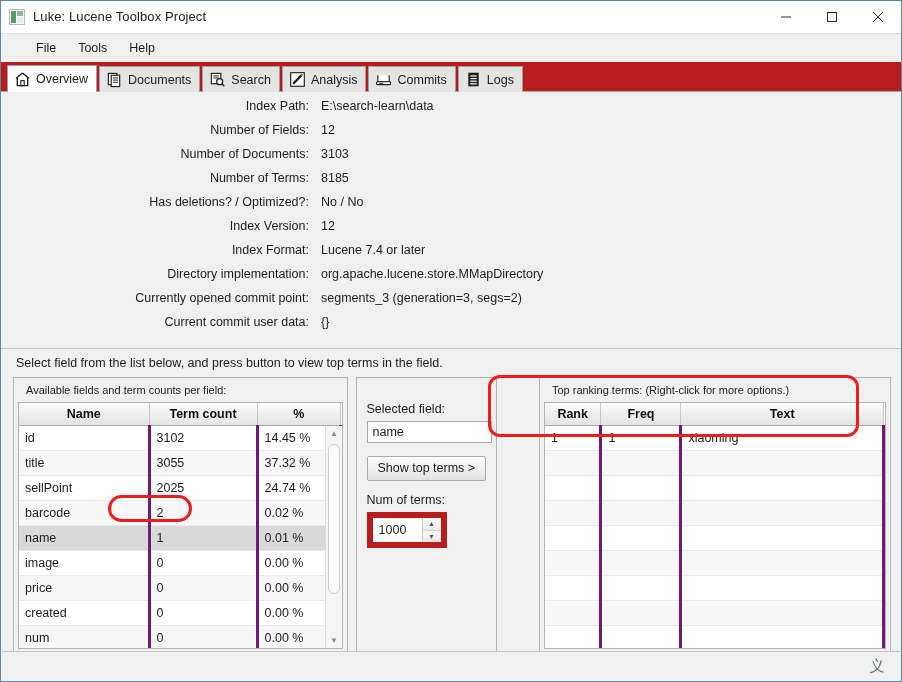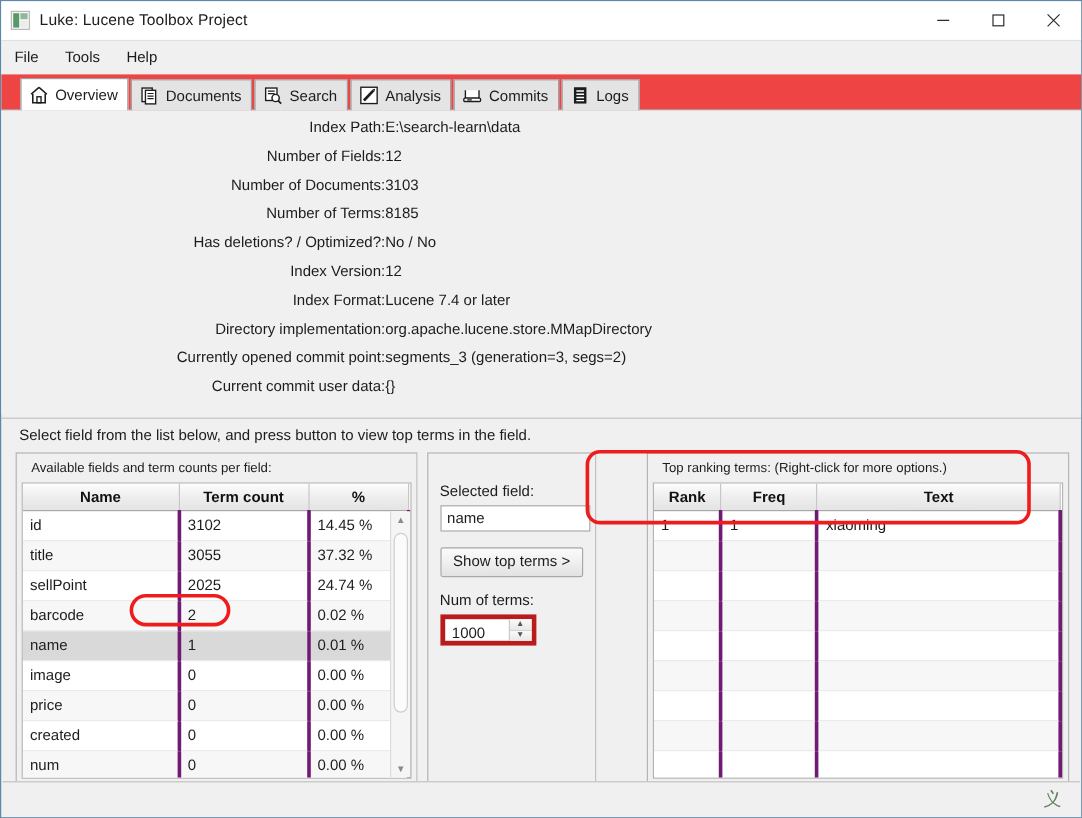--- a/index.html
+++ b/index.html
@@ -68,37 +68,37 @@
     color: #2b2b2b;
   }
   .win-btn svg { display: block; }
 
   
   .menubar {
     height: 28px;
     background: #f0f0f0;
     display: flex;
     align-items: center;
-    padding-left: 0;
+    padding-left: 24px;
     border-top: 1px solid #dcdcdc;
   }
   .menu-item {
     font-size: 12.5px;
     color: #1c1c1c;
     padding: 4px 11px;
     border-radius: 2px;
   }
 
   
   .tabbar {
     height: 30px;
-    background: #ef4444;
+    background: #b91c1c;
     display: flex;
     align-items: flex-end;
-    padding-left: 16px;
+    padding-left: 6px;
     border-bottom: 1px solid #a9a9a9;
     box-sizing: border-box;
   }
   .tab {
     height: 26px;
     display: flex;
     align-items: center;
     gap: 5px;
     padding: 0 8px 0 6px;
     background: #e4e4e4;
@@ -124,20 +124,21 @@
     padding: 7px 0 6px 0;
   }
   .info-row {
     display: flex;
     align-items: baseline;
     height: 24px;
   }
   .info-label {
     width: 320px;
     text-align: right;
+    padding-right: 12px;
     box-sizing: border-box;
     font-size: 12.5px;
     color: #1c1c1c;
     white-space: nowrap;
   }
   .info-value {
     font-size: 12.5px;
     color: #1c1c1c;
     white-space: nowrap;
   }
@@ -273,23 +274,23 @@
     border: 1px solid #a9a9a9;
     border-radius: 2px;
     font-size: 12.5px;
     color: #1c1c1c;
     box-sizing: border-box;
     margin-bottom: 12px;
     white-space: nowrap;
   }
   .spinner {
     width: 80px;
-    height: 26px;
-    display: flex;
-    border: 4px solid #b91c1c;
+    height: 36px;
+    display: flex;
+    border: 6px solid #b91c1c;
     background: #ffffff;
     box-sizing: border-box;
   }
   .spinner .val {
     flex: 1;
     font-size: 12.5px;
     line-height: 24px;
     padding-left: 6px;
     color: #1c1c1c;
   }

